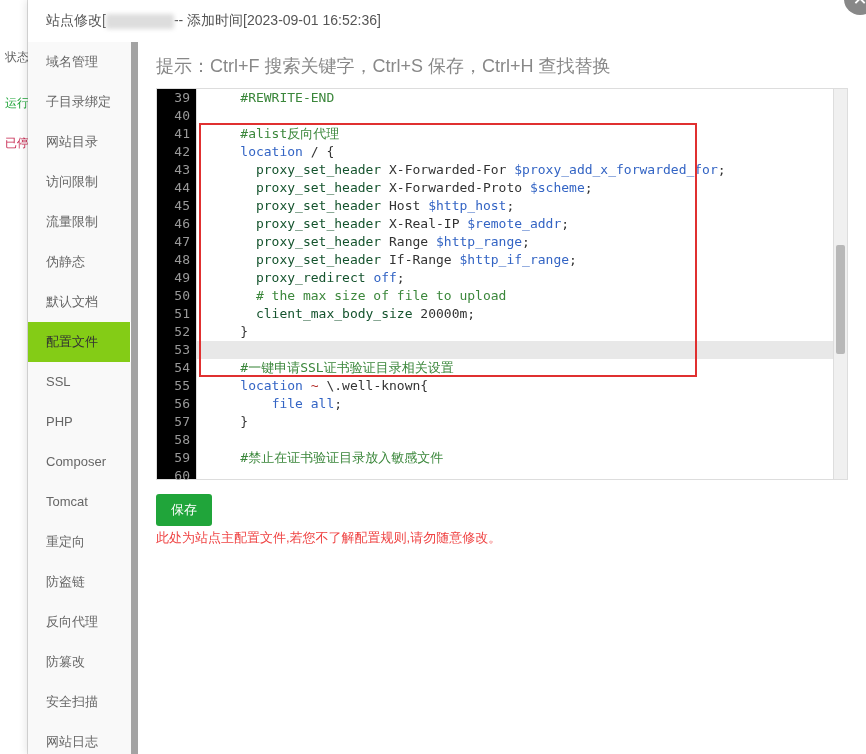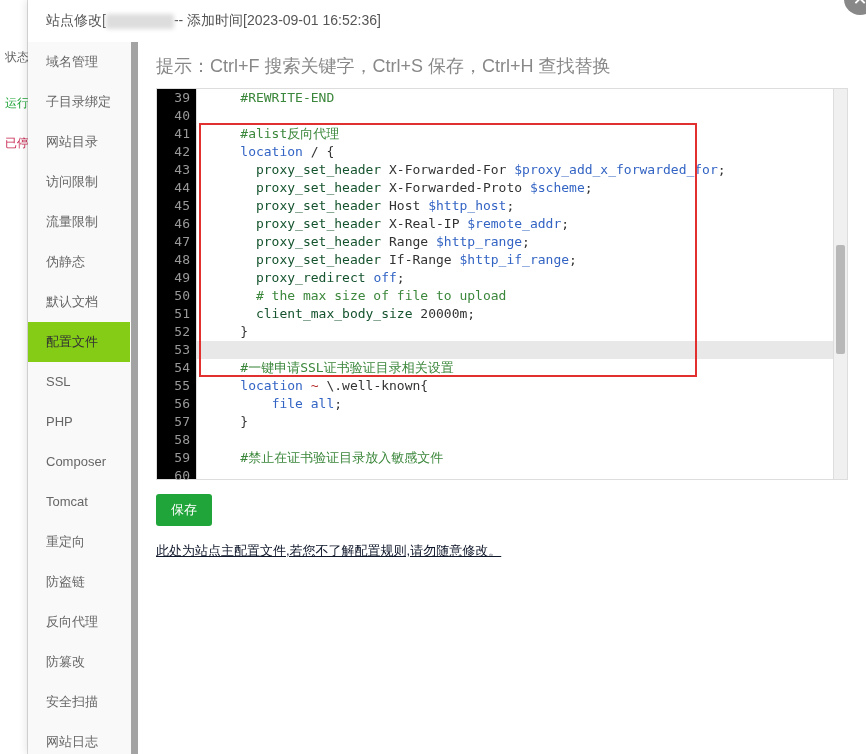--- a/index.html
+++ b/index.html
@@ -167,24 +167,23 @@
   margin-top: 14px;
   width: 56px; height: 32px;
   background: #20a53a;
   color: #fff;
   border: none;
   border-radius: 3px;
   font-size: 13px;
   cursor: pointer;
 }
 .footnote {
-  margin-top: 16px;
-  color: #0f172a;
-  font-size: 13px;
-  text-decoration: underline;
+  margin-top: 3px;
+  color: #ef4444;
+  font-size: 13px;
 }
 .blur {
   display: inline-block;
   width: 68px; height: 15px;
   background: #ddd;
   filter: blur(2px);
   vertical-align: middle;
   border-radius: 2px;
 }
 </style>

